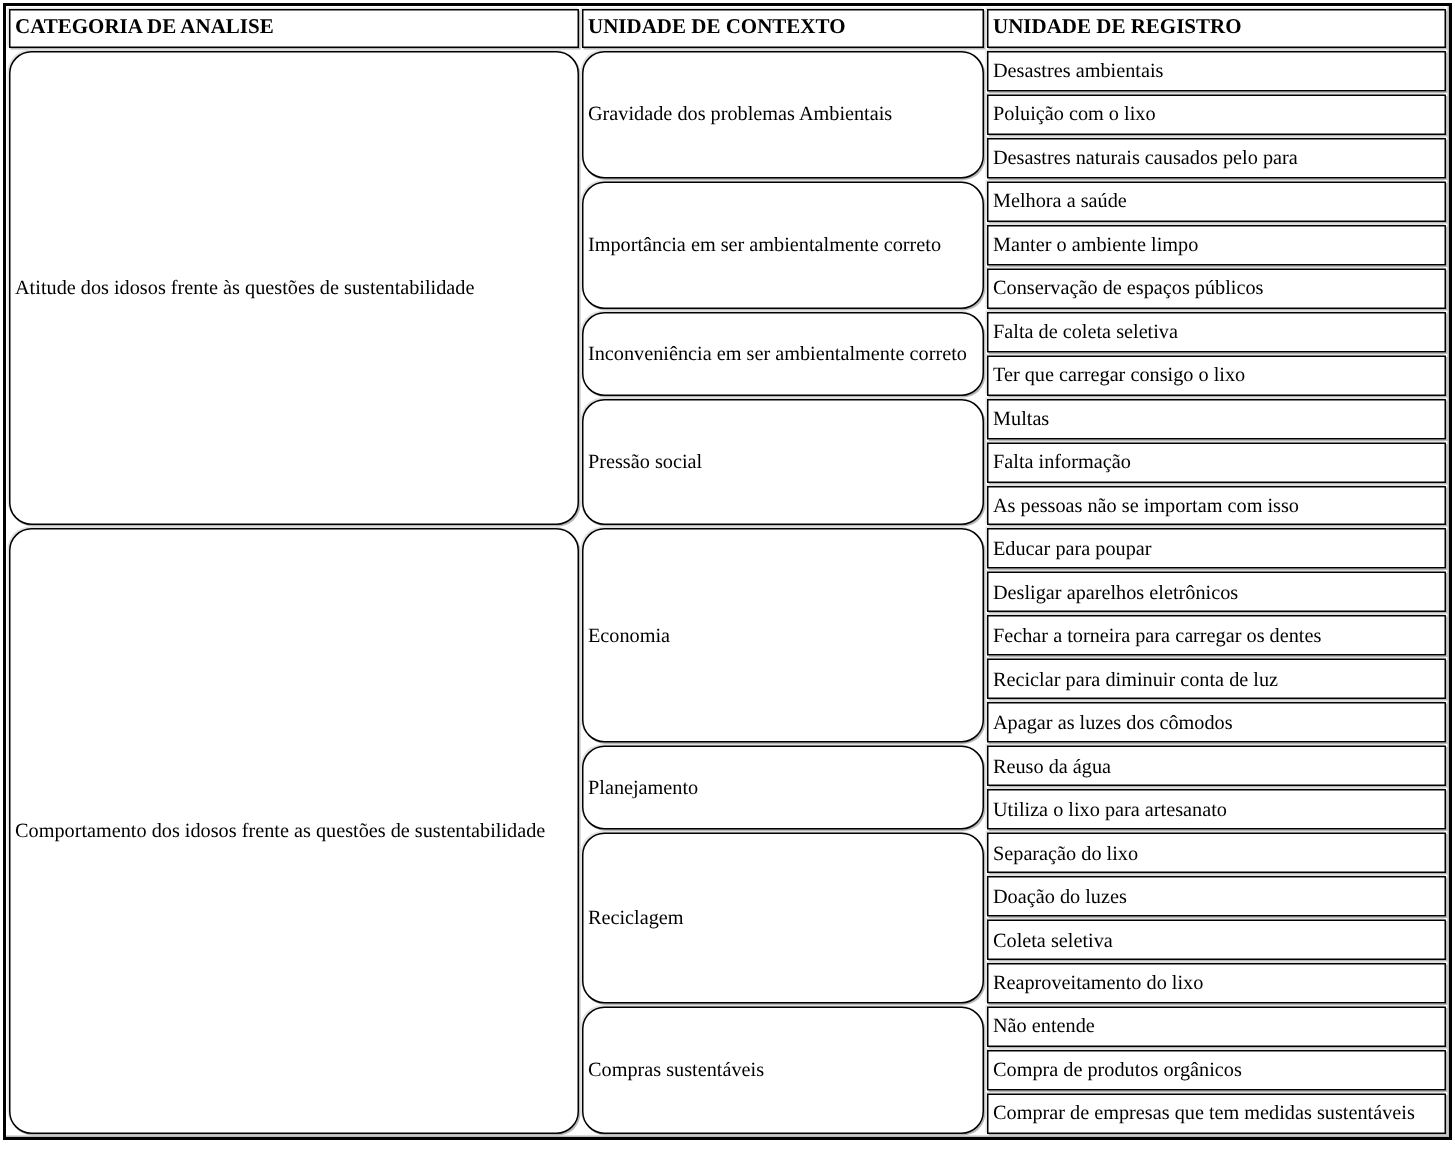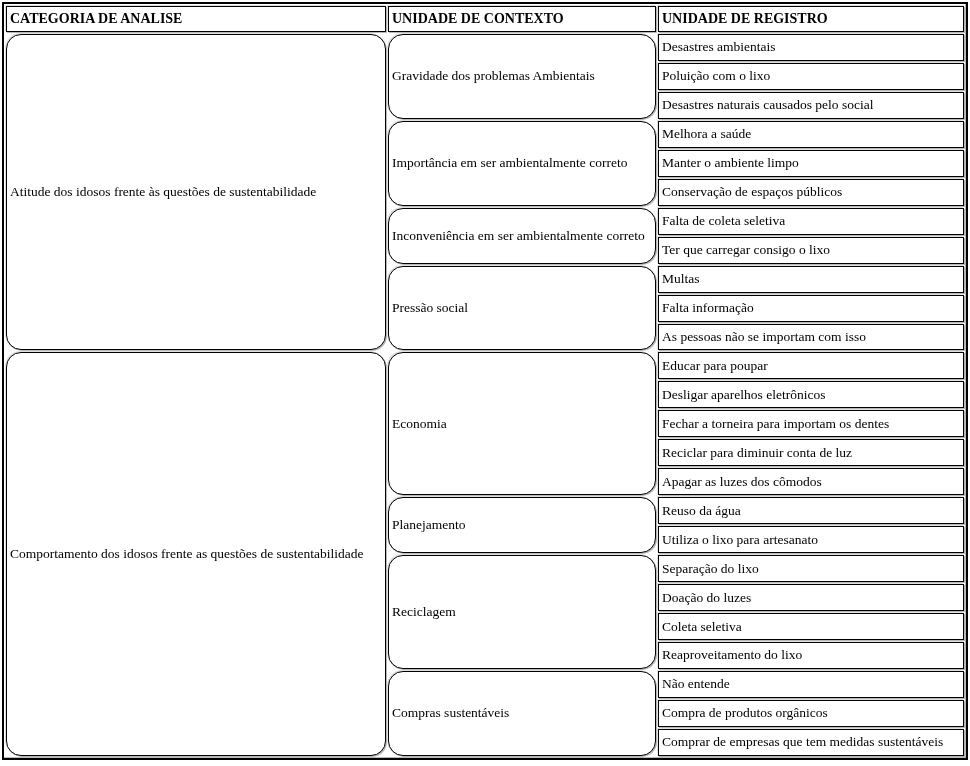--- a/index.html
+++ b/index.html
@@ -63,21 +63,21 @@
   <tbody>
       <tr>
         <td class="cat" rowspan="11">Atitude dos idosos frente às questões de sustentabilidade</td>
         <td class="ctx" rowspan="3">Gravidade dos problemas Ambientais</td>
         <td class="reg">Desastres ambientais</td>
       </tr>
       <tr>
         <td class="reg">Poluição com o lixo</td>
       </tr>
       <tr>
-        <td class="reg">Desastres naturais causados pelo social</td>
+        <td class="reg">Desastres naturais causados pelo para</td>
       </tr>
       <tr>
         <td class="ctx" rowspan="3">Importância em ser ambientalmente correto</td>
         <td class="reg">Melhora a saúde</td>
       </tr>
       <tr>
         <td class="reg">Manter o ambiente limpo</td>
       </tr>
       <tr>
         <td class="reg">Conservação de espaços públicos</td>
@@ -101,21 +101,21 @@
       </tr>
       <tr>
         <td class="cat" rowspan="14">Comportamento dos idosos frente as questões de sustentabilidade</td>
         <td class="ctx" rowspan="5">Economia</td>
         <td class="reg">Educar para poupar</td>
       </tr>
       <tr>
         <td class="reg">Desligar aparelhos eletrônicos</td>
       </tr>
       <tr>
-        <td class="reg">Fechar a torneira para importam os dentes</td>
+        <td class="reg">Fechar a torneira para carregar os dentes</td>
       </tr>
       <tr>
         <td class="reg">Reciclar para diminuir conta de luz</td>
       </tr>
       <tr>
         <td class="reg">Apagar as luzes dos cômodos</td>
       </tr>
       <tr>
         <td class="ctx" rowspan="2">Planejamento</td>
         <td class="reg">Reuso da água</td>

